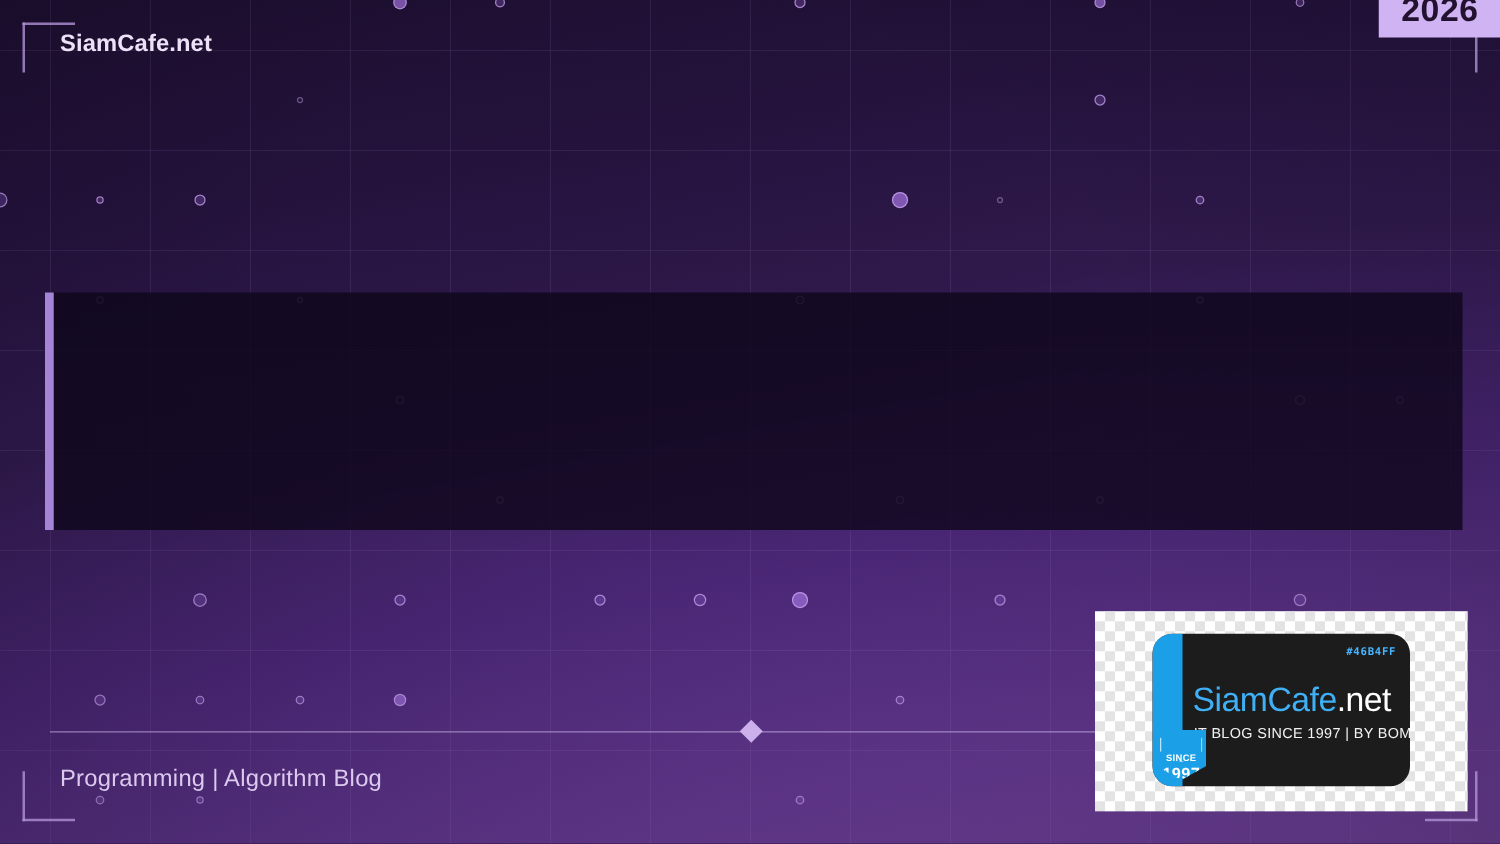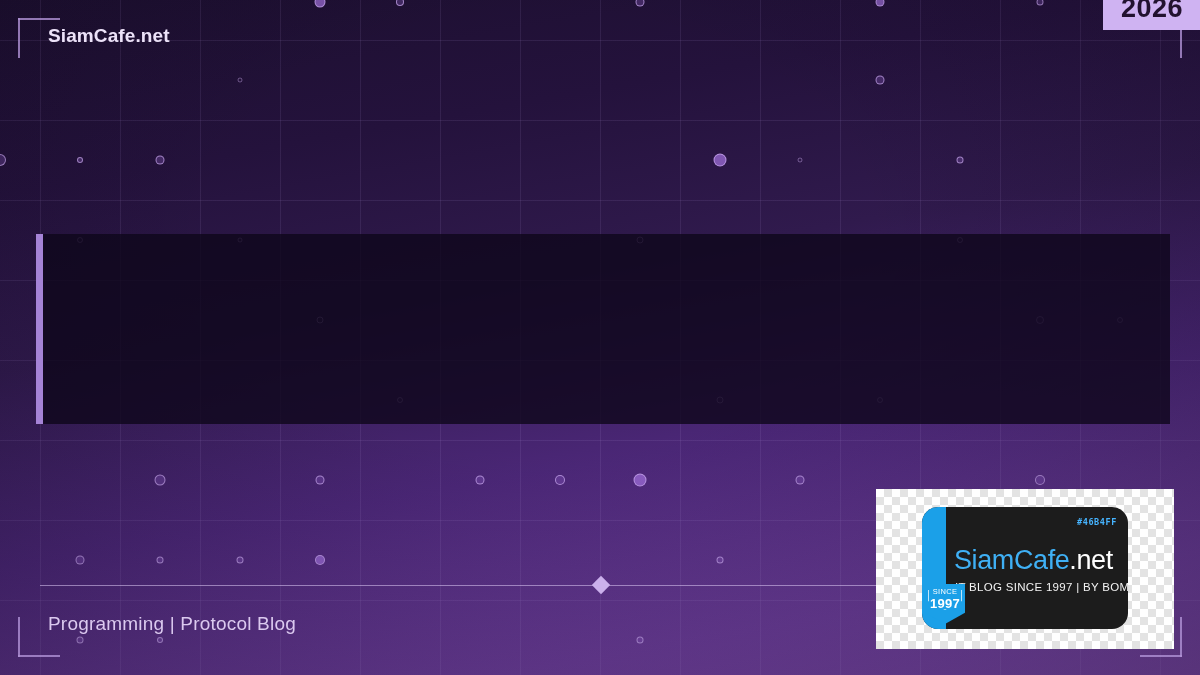--- a/index.html
+++ b/index.html
@@ -181,21 +181,21 @@
     white-space:nowrap;
   }
   .ribbon{
     position:absolute; left:3px; top:77px;
     width:40px; height:40px;
     background:#1ba0e8;
     clip-path:polygon(0 0,100% 0,100% 72%,50% 100%,0 72%);
     color:#ffffff;
     text-align:center;
   }
-  .ribbon .r1{ display:block; font-size:7.5px; font-weight:normal; margin-top:3px; letter-spacing:0.3px; }
+  .ribbon .r1{ display:block; font-size:7.5px; font-weight:bold; margin-top:18px; letter-spacing:0.3px; }
   .ribbon .r2{ display:block; font-size:13px; font-weight:bold; letter-spacing:0.3px; }
   .ribbon-line{
     position:absolute; left:6px; top:83px;
     width:34px; height:20px;
     border:1px solid rgba(255,255,255,0.85);
     border-top:none;
     clip-path:polygon(0 0,100% 0,100% 55%,50% 100%,0 55%);
     opacity:0.85;
   }
 </style>
@@ -267,21 +267,21 @@
   <div class="brand">SiamCafe.net</div>
 
   <div class="year-badge">2026</div>
 
   <div class="title-block"></div>
   <div class="title-accent"></div>
 
   <div class="divider"></div>
   <div class="diamond"></div>
 
-  <div class="footer-text">Programming | Protocol Blog</div>
+  <div class="footer-text">Programming | Algorithm Blog</div>
 
   <div class="logo-card">
     <div class="logo-inner">
       <div class="logo-strip"></div>
       <div class="logo-hex">#46B4FF</div>
       <div class="logo-name">
         <span class="lw-blue">SiamCafe</span><span class="lw-white">.net</span>
       </div>
       <div class="logo-tag">IT BLOG SINCE 1997 | BY BOM</div>
       <div class="ribbon">

